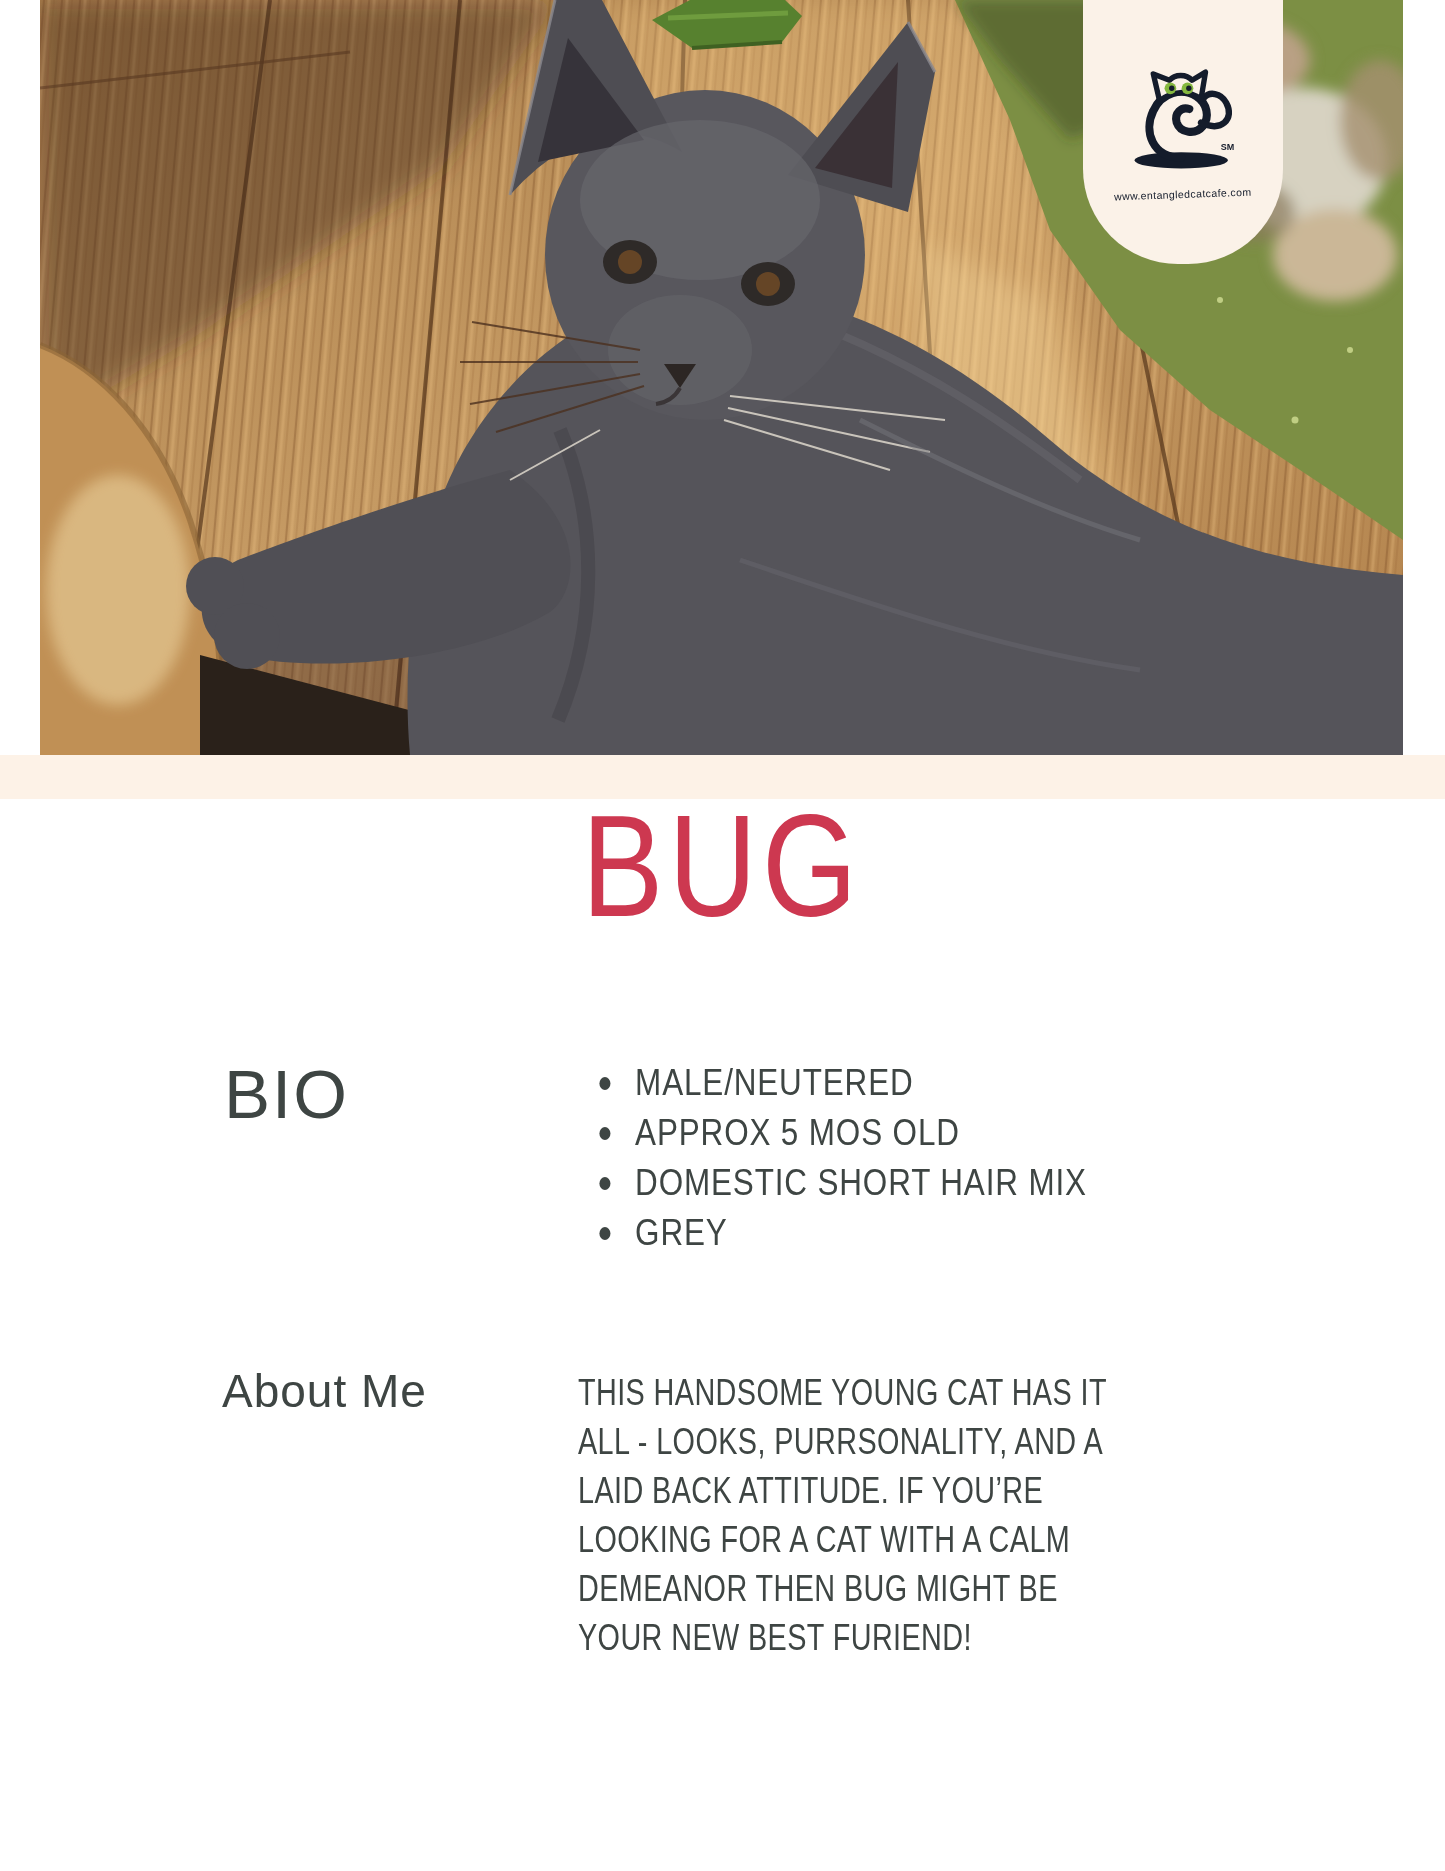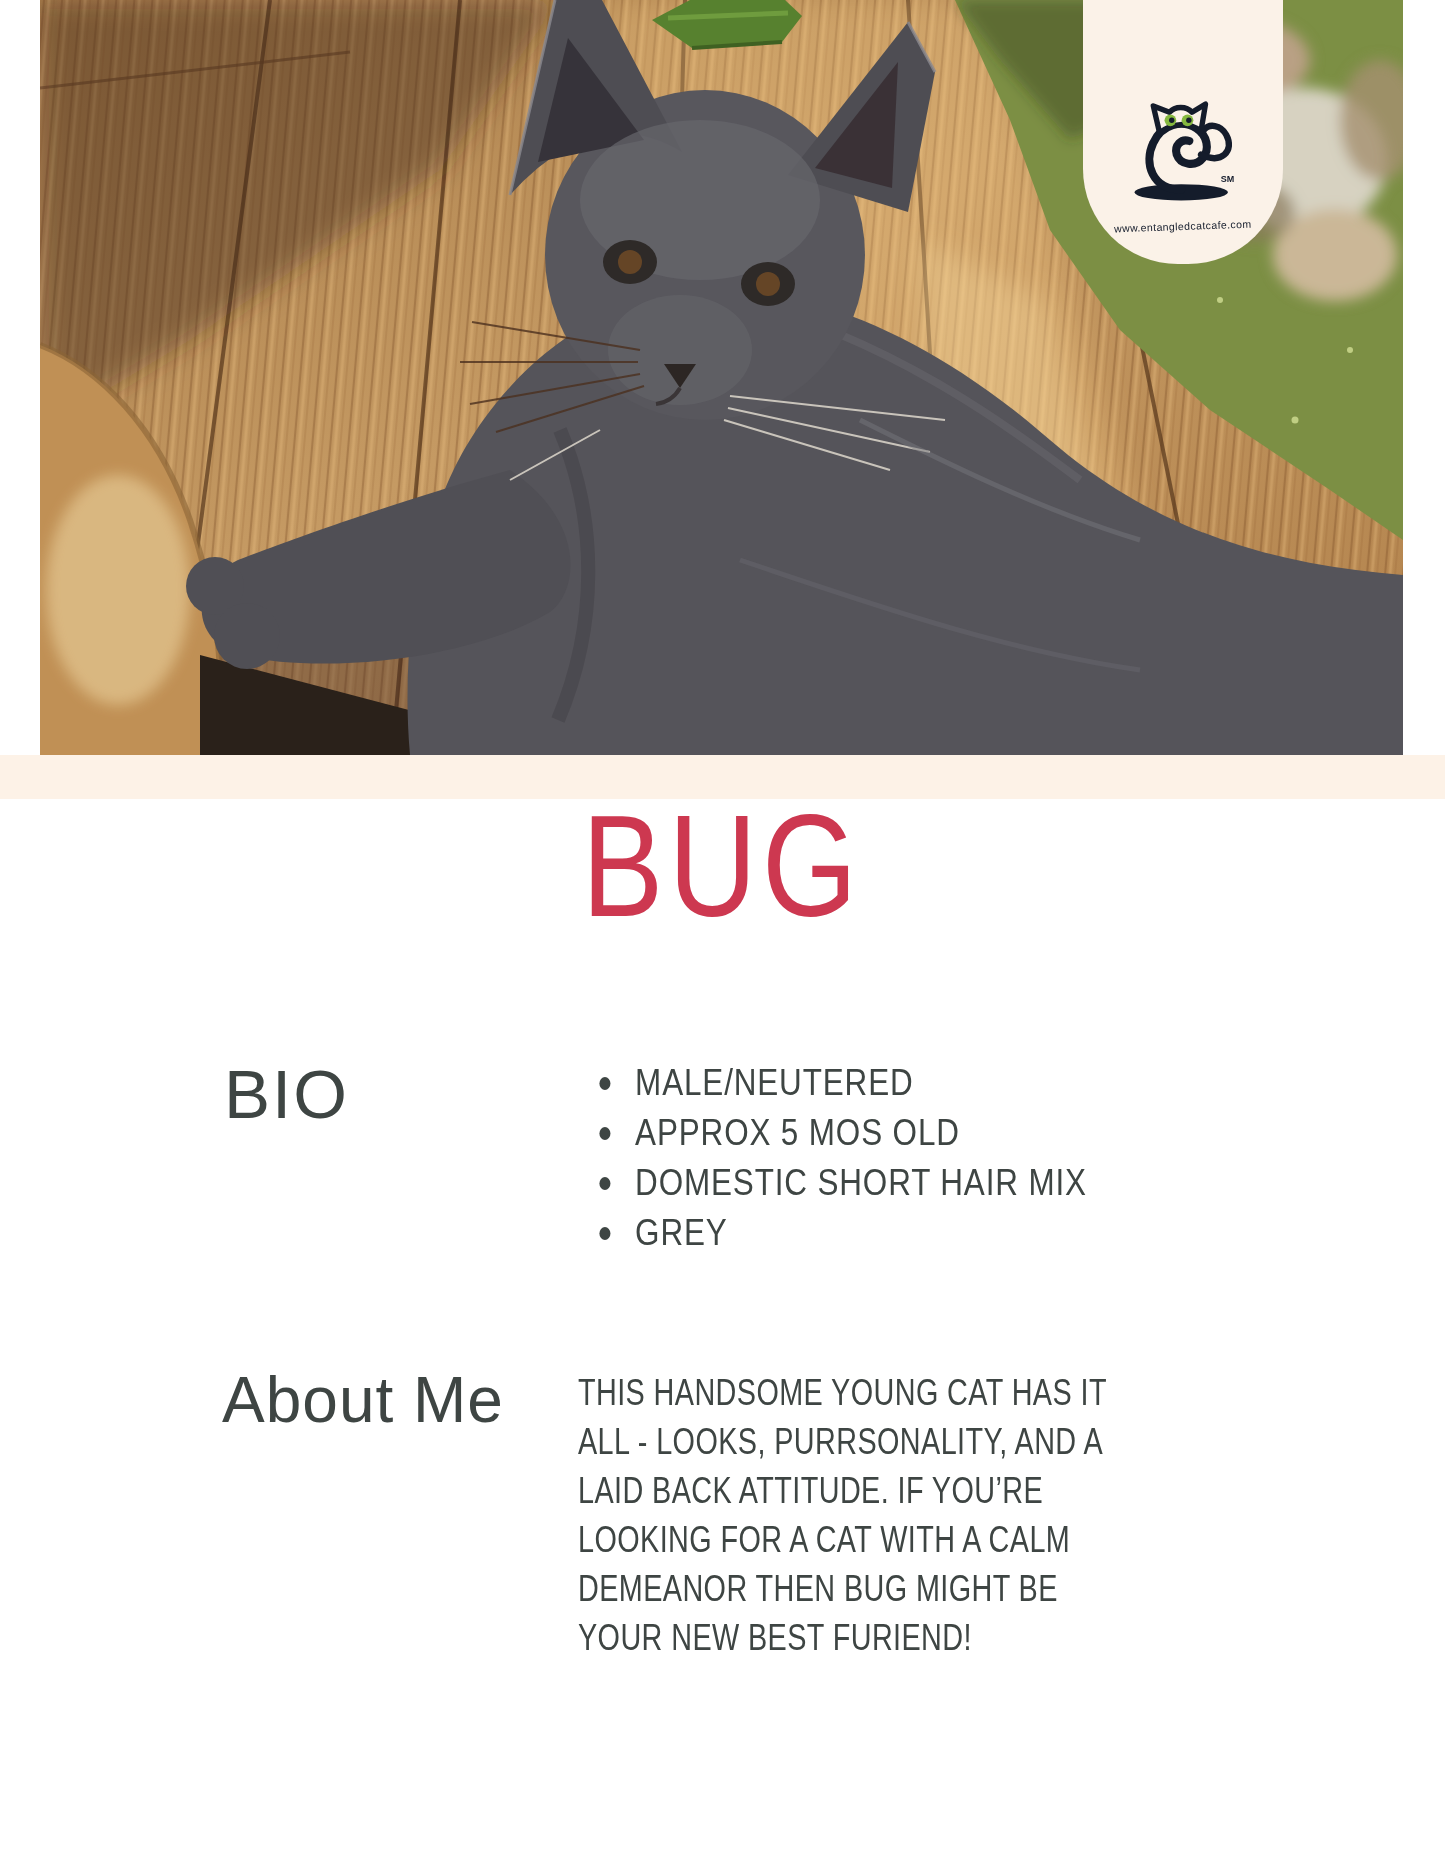--- a/index.html
+++ b/index.html
@@ -4,38 +4,38 @@
 <style>
   html,body{margin:0;padding:0;background:#ffffff;}
   .page{
     position:relative;width:1445px;height:1871px;background:#ffffff;overflow:hidden;
     font-family:"Liberation Sans", sans-serif;color:#3e4543;
   }
   .photo{position:absolute;left:40px;top:0;width:1363px;height:755px;overflow:hidden;background:#bf8f5a;}
   .photo svg{display:block;width:100%;height:100%;}
   .badge{
     position:absolute;left:1083px;top:0;width:200px;height:264px;background:#fbf2e8;
-    border-radius:0 0 95px 95px;z-index:5;display:flex;flex-direction:column;align-items:center;justify-content:center;
+    border-radius:0 0 95px 95px;z-index:5;display:flex;flex-direction:column;align-items:center;justify-content:flex-start;
   }
   .badge .logo{margin-top:50px;}
   .badge .logo-url{font-size:10.5px;letter-spacing:.4px;color:#141c2b;margin-top:2px;white-space:nowrap;transform:rotate(-2deg);}
   .cream-strip{position:absolute;left:0;top:755px;width:1445px;height:44px;background:#fdf2e7;}
   .title-wrap{position:absolute;left:0;top:795px;width:1445px;display:flex;justify-content:center;}
   .pet-name{
     font-size:144px;line-height:1;color:#cd3850;font-weight:400;letter-spacing:6px;
     transform:scaleX(.85);transform-origin:center top;white-space:nowrap;
   }
   .bio-heading{position:absolute;left:224px;top:1060px;font-size:69px;line-height:1;letter-spacing:2px;}
   .bio-list{
     position:absolute;left:596px;top:1058px;margin:0;padding:0;list-style:none;
     transform:scaleX(.85);transform-origin:left top;
   }
   .bio-list li{position:relative;padding-left:46px;font-size:37px;line-height:50px;letter-spacing:1px;white-space:nowrap;}
   .bio-list li .dot{position:absolute;left:4px;top:19px;width:13px;height:13px;border-radius:50%;background:#3e4543;}
-  .about-heading{position:absolute;left:222px;top:1368px;font-size:64px;line-height:1;letter-spacing:1px;}
+  .about-heading{position:absolute;left:222px;top:1368px;font-size:46px;line-height:1;letter-spacing:1px;}
   .about-text{
     position:absolute;left:578px;top:1368px;width:690px;font-size:36px;line-height:49px;letter-spacing:.5px;
     transform:scaleX(.80);transform-origin:left top;
   }
 </style>
 </head>
 <body>
 
 <div class="page">
 

